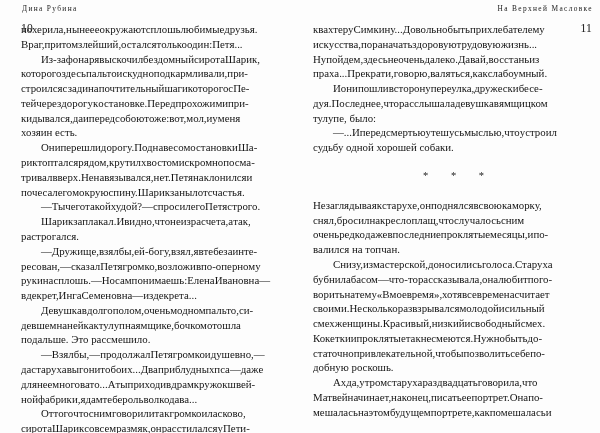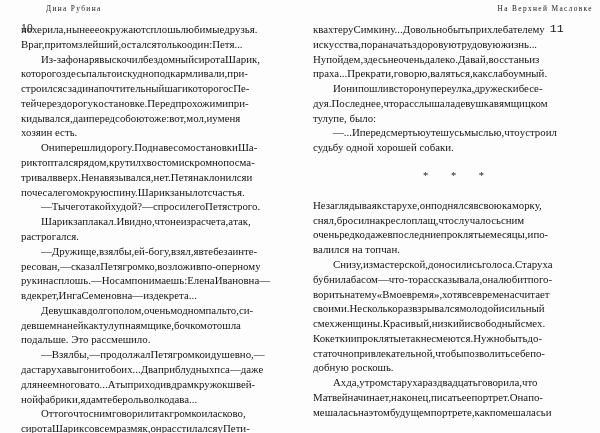--- a/index.html
+++ b/index.html
@@ -39,36 +39,35 @@
 
   
   .runhead {
     height: 17px;
     line-height: 17px;
     font-size: 7.4px;
     letter-spacing: 1.35px;
     color: #1b1b1b;
     white-space: nowrap;
     font-family: "Liberation Serif", "DejaVu Serif", serif;
-    margin-left: 24px;
   }
   .runhead-left  { text-align: left;  padding-left: 1px; }
   .runhead-right { text-align: right; padding-right: 1px; }
 
   
   .folio {
     position: absolute;
     top: 22px;
     font-size: 11.6px;
     line-height: 14.8px;
     color: #161616;
     letter-spacing: 0.2px;
   }
   .folio-left  { left: 21px; }
-  .folio-right { right: 36px; font-family: Liberation Mono, monospace; }
+  .folio-right { right: 8px; }
 
   
   .textblock {
     margin-top: 5px;
     font-size: 10.85px;
     line-height: 14.78px;
     text-align: justify;
     text-justify: inter-word;
     hyphens: manual;
     color: #151515;

